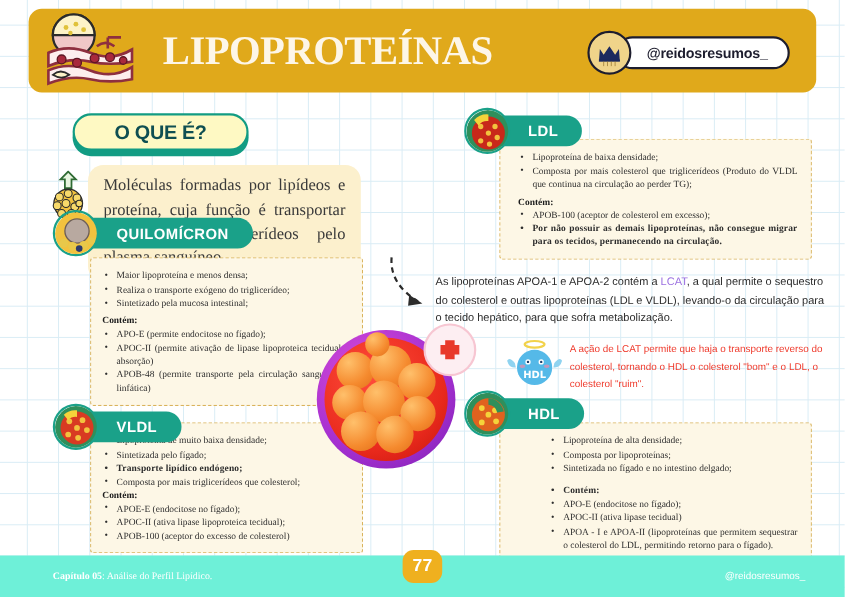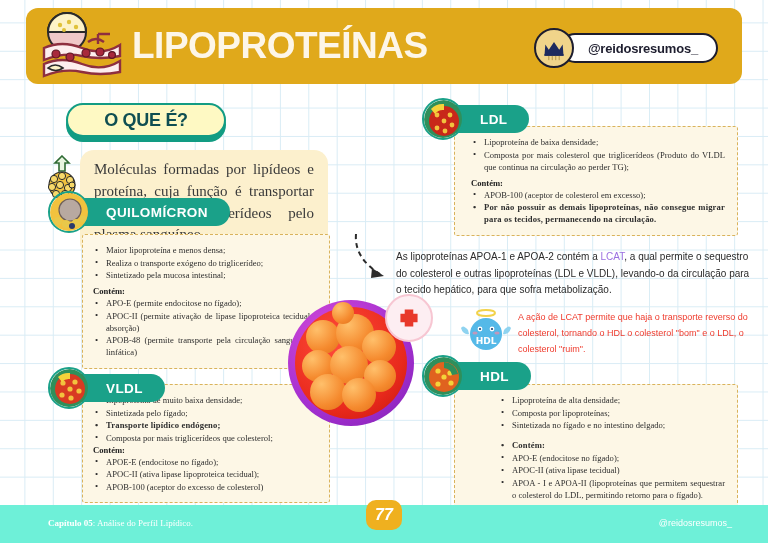--- a/index.html
+++ b/index.html
@@ -39,22 +39,22 @@
     width: 84px; height: 68px;
     margin-left: 14px;
     position: relative;
     flex: 0 0 auto;
   }
   .header-title {
     color: #fdf6e8;
     font-size: 37px;
     font-weight: bold;
     letter-spacing: -0.5px;
-    margin-left: 8px;
-    font-family: Liberation Sans, sans-serif;
+    margin-left: 24px;
+    font-family: Liberation Serif, serif;
   }
   .brand {
     position: absolute;
     right: 24px; top: 20px;
     display: flex;
     align-items: center;
   }
   .brand-crown {
     width: 40px; height: 40px;
     border-radius: 50%;
@@ -256,21 +256,20 @@
   .pagenum {
     position: absolute;
     left: 366px; top: 500px;
     width: 36px; height: 30px;
     background: #efb01f;
     border-radius: 10px;
     display: flex; align-items: center; justify-content: center;
     color: #ffffff;
     font-size: 16px; font-weight: bold;
     z-index: 6;
-    font-style: italic;
   }
 </style>
 </head>
 <body>
 
 <div class="page"></div>
 
 <div class="header">
   <div class="header-icon">
     <svg viewBox="0 0 84 68" width="84" height="68">

